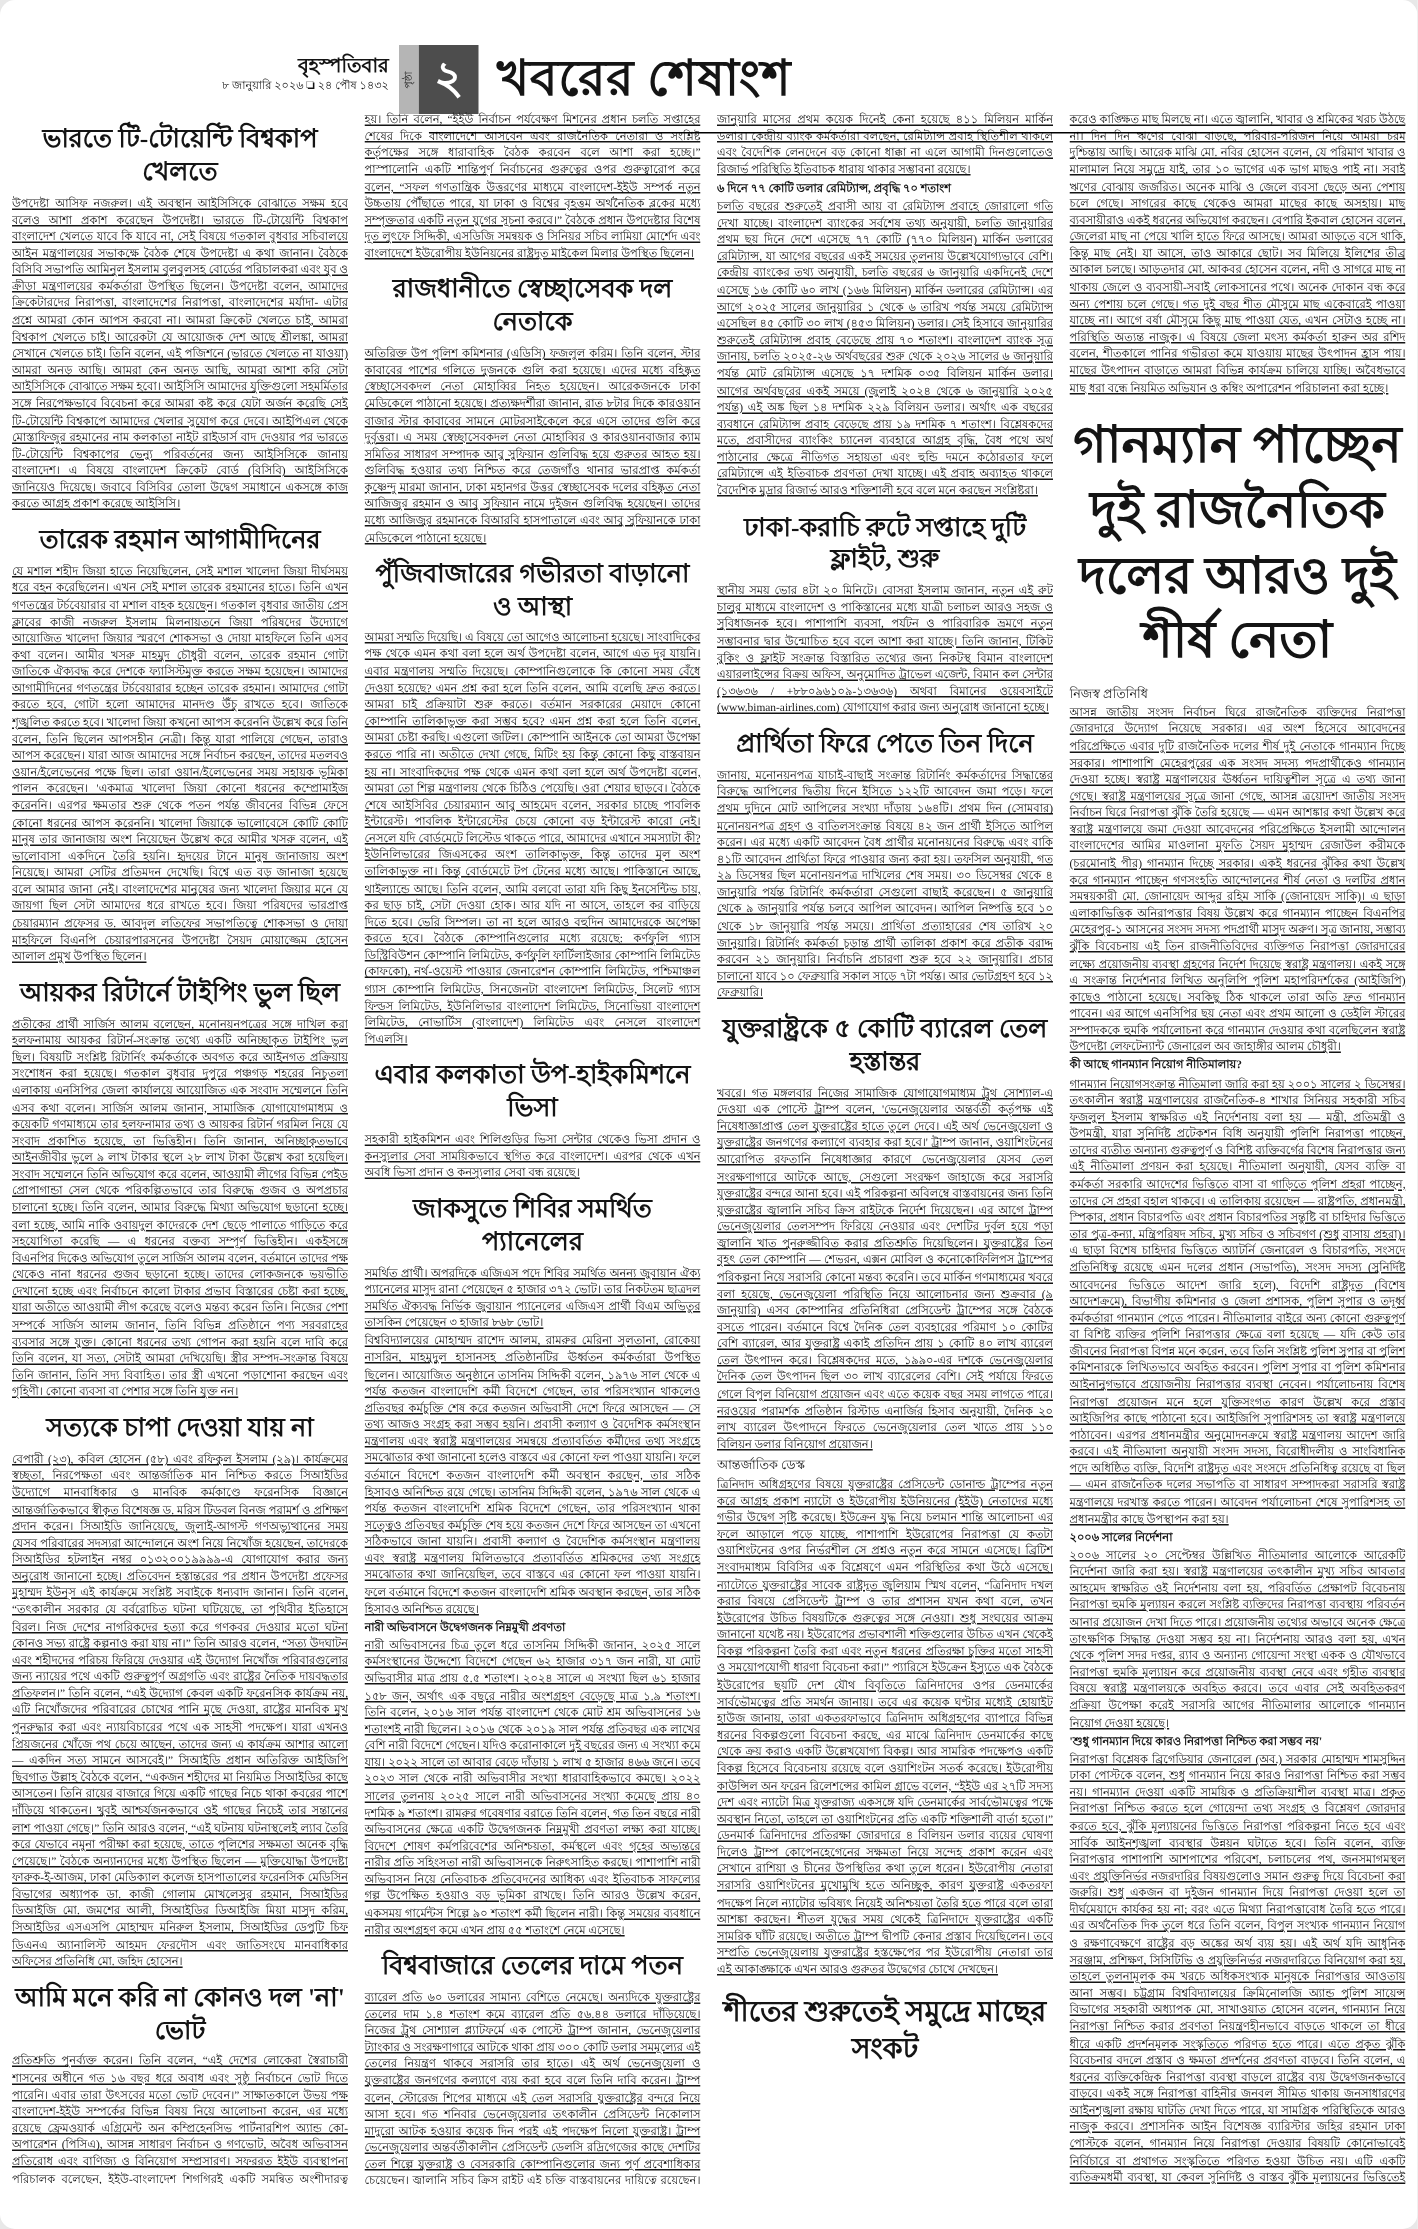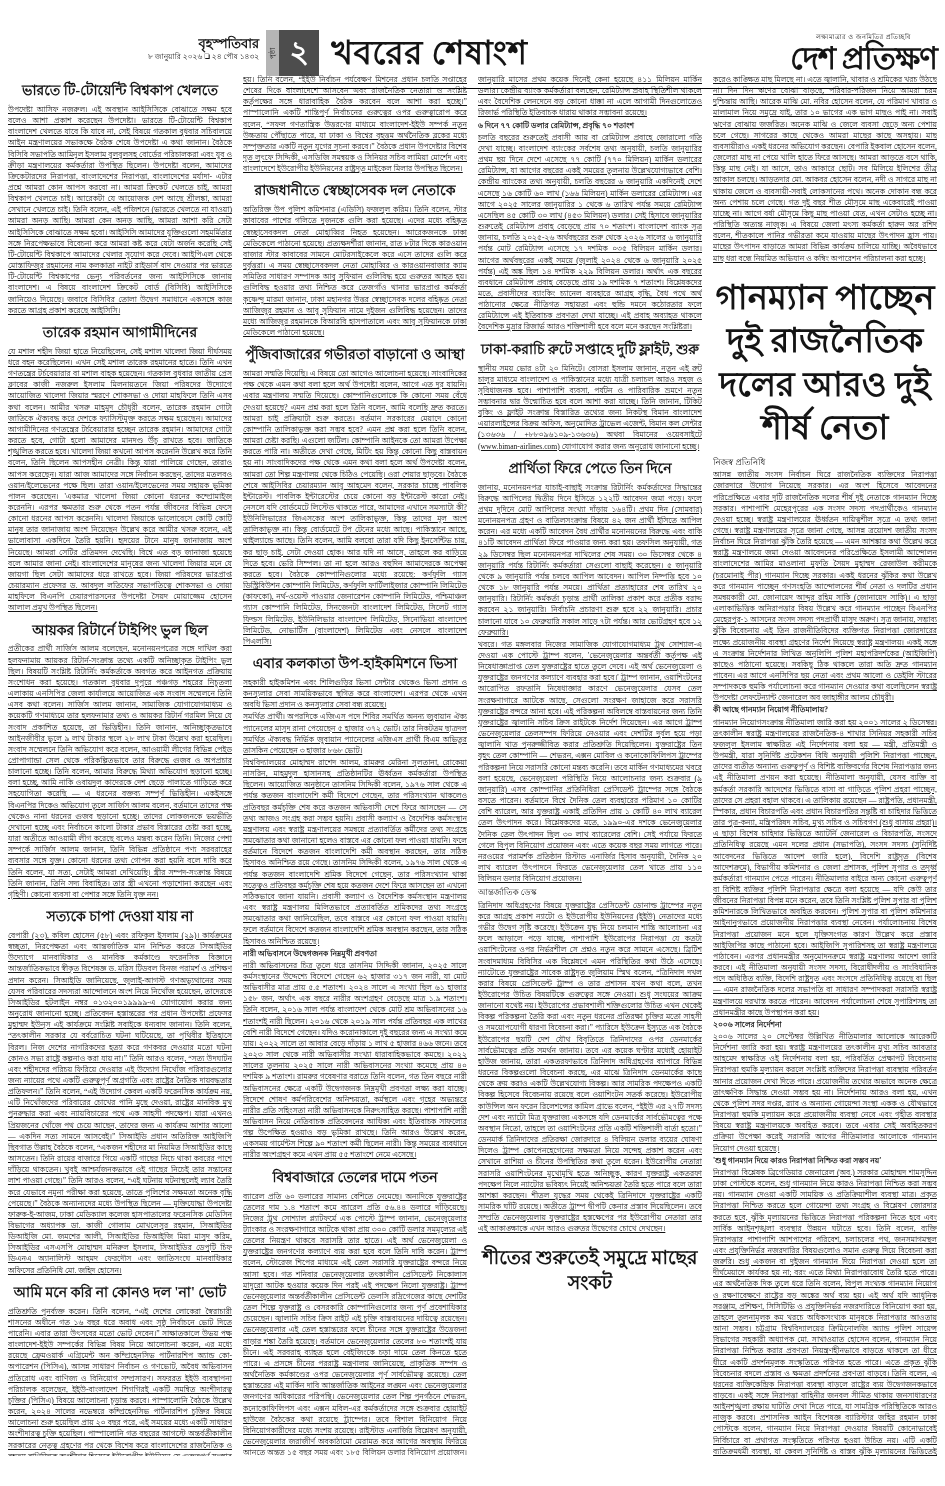--- a/index.html
+++ b/index.html
@@ -1,60 +1,56 @@
 <!DOCTYPE html>
 <html lang="bn"><head>
 <meta charset="utf-8">
 <style>
   html,body{margin:0;padding:0;background:#e8e8e8;}
   .page{width:945px;height:1486px;background:#ffffff;position:relative;margin:0 auto;
-        font-family:"Liberation Serif","DejaVu Serif",serif;color:#141414;overflow:hidden;}
+        font-family:"Liberation Serif","DejaVu Serif",serif;color:#141414;overflow:hidden;border-radius:10px;}
   
   .header{display:flex;align-items:flex-start;padding:30px 8px 0 8px;height:60px;box-sizing:border-box;}
   .date-block{margin-left:140px;text-align:right;line-height:1.25;padding-top:6px;}
   .day{font-weight:bold;font-size:13px;}
   .dateline{font-size:7.5px;}
   .page-strip{background:#b5b5b5;color:#1d1d1d;font-size:7px;width:13px;height:46px;margin-left:7px;
               display:flex;align-items:center;justify-content:center;writing-mode:vertical-rl;transform:rotate(180deg);}
   .page-box{background:#4d4d4d;color:#fff;font-size:30px;font-weight:bold;width:40px;height:46px;
             display:flex;align-items:center;justify-content:center;}
   .section-title{font-size:33px;font-weight:bold;margin-left:12px;line-height:1.4;letter-spacing:0.5px;}
   .logo-block{margin-left:auto;text-align:center;padding-top:2px;}
   .tagline{font-size:6.5px;letter-spacing:0.5px;}
   .paper-name{font-size:31px;font-weight:900;letter-spacing:-1px;line-height:1.05;}
   .header-rule{position:absolute;left:286px;right:8px;top:88px;border-top:1.5px solid #000;}
   
   .cols{display:flex;gap:11px;padding:14px 8px 0 8px;}
   .col{width:224px;height:1382px;overflow:hidden;font-size:7.6px;line-height:1.47;
        text-align:justify;word-break:break-word;}
   .hl{font-weight:bold;text-align:center;line-height:1.28;margin:8px 0 4px 0;}
-  .size-normal{font-size:14px;}
+  .size-normal{font-size:17px;}
   .size-medium{font-size:19px;margin:12px 0 4px;}
   .size-large{font-size:26px;margin:14px 0 6px;}
   .size-xlarge{font-size:34px;margin:12px 0 6px;}
   .byline{font-weight:normal;font-size:8.5px;text-align:left;margin:2px 0 1px;}
   .para{margin:0 0 1px 0;text-decoration:underline;}
   .sub{font-weight:bold;margin:1px 0;}
 </style>
 </head>
 <body>
 
 <div class="page">
   <div class="header">
     <div class="date-block">
       <div class="day">বৃহস্পতিবার</div>
       <div class="dateline">৮ জানুয়ারি ২০২৬ ❏ ২৪ পৌষ ১৪৩২</div>
     </div>
     <div class="page-strip">পৃষ্ঠা</div>
     <div class="page-box">২</div>
     <div class="section-title">খবরের শেষাংশ</div>
-    <div class="logo-block">
-      <div class="tagline">লক্ষ্যমাত্রার ও জনমিতির প্রতিচ্ছবি</div>
-      <div class="paper-name">দেশ প্রতিক্ষণ</div>
-    </div>
   </div>
   <div class="header-rule"></div>
 
   <div class="cols">
     <div class="col">
         <div class="article">
           <div class="hl size-normal">ভারতে টি-টোয়েন্টি বিশ্বকাপ খেলতে</div>
           <div class="para">উপদেষ্টা আসিফ নজরুল। এই অবস্থান আইসিসিকে বোঝাতে সক্ষম হবে বলেও আশা প্রকাশ করেছেন উপদেষ্টা। ভারতে টি-টোয়েন্টি বিশ্বকাপ বাংলাদেশ খেলতে যাবে কি যাবে না, সেই বিষয়ে গতকাল বুধবার সচিবালয়ে আইন মন্ত্রণালয়ের সভাকক্ষে বৈঠক শেষে উপদেষ্টা এ কথা জানান। বৈঠকে বিসিবি সভাপতি আমিনুল ইসলাম বুলবুলসহ বোর্ডের পরিচালকরা এবং যুব ও ক্রীড়া মন্ত্রণালয়ের কর্মকর্তারা উপস্থিত ছিলেন। উপদেষ্টা বলেন, আমাদের ক্রিকেটারদের নিরাপত্তা, বাংলাদেশের নিরাপত্তা, বাংলাদেশের মর্যাদা- এটার প্রশ্নে আমরা কোন আপস করবো না। আমরা ক্রিকেট খেলতে চাই, আমরা বিশ্বকাপ খেলতে চাই। আরেকটা যে আয়োজক দেশ আছে শ্রীলঙ্কা, আমরা সেখানে খেলতে চাই। তিনি বলেন, এই পজিশনে (ভারতে খেলতে না যাওয়া) আমরা অনড় আছি। আমরা কেন অনড় আছি, আমরা আশা করি সেটা আইসিসিকে বোঝাতে সক্ষম হবো। আইসিসি আমাদের যুক্তিগুলো সহমর্মিতার সঙ্গে নিরপেক্ষভাবে বিবেচনা করে আমরা কষ্ট করে যেটা অর্জন করেছি সেই টি-টোয়েন্টি বিশ্বকাপে আমাদের খেলার সুযোগ করে দেবে। আইপিএল থেকে মোস্তাফিজুর রহমানের নাম কলকাতা নাইট রাইডার্স বাদ দেওয়ার পর ভারতে টি-টোয়েন্টি বিশ্বকাপের ভেন্যু পরিবর্তনের জন্য আইসিসিকে জানায় বাংলাদেশ। এ বিষয়ে বাংলাদেশ ক্রিকেট বোর্ড (বিসিবি) আইসিসিকে জানিয়েও দিয়েছে। জবাবে বিসিবির তোলা উদ্বেগ সমাধানে একসঙ্গে কাজ করতে আগ্রহ প্রকাশ করেছে আইসিসি।</div>
         </div>
         <div class="article">
@@ -84,20 +80,21 @@
         </div>
         <div class="article">
           <div class="hl size-normal">পুঁজিবাজারের গভীরতা বাড়ানো ও আস্থা</div>
           <div class="para">আমরা সম্মতি দিয়েছি। এ বিষয়ে তো আগেও আলোচনা হয়েছে। সাংবাদিকের পক্ষ থেকে এমন কথা বলা হলে অর্থ উপদেষ্টা বলেন, আগে এত দূর যায়নি। এবার মন্ত্রণালয় সম্মতি দিয়েছে। কোম্পানিগুলোকে কি কোনো সময় বেঁধে দেওয়া হয়েছে? এমন প্রশ্ন করা হলে তিনি বলেন, আমি বলেছি দ্রুত করতে। আমরা চাই প্রক্রিয়াটা শুরু করতে। বর্তমান সরকারের মেয়াদে কোনো কোম্পানি তালিকাভুক্ত করা সম্ভব হবে? এমন প্রশ্ন করা হলে তিনি বলেন, আমরা চেষ্টা করছি। এগুলো জটিল। কোম্পানি আইনকে তো আমরা উপেক্ষা করতে পারি না। অতীতে দেখা গেছে, মিটিং হয় কিন্তু কোনো কিছু বাস্তবায়ন হয় না। সাংবাদিকদের পক্ষ থেকে এমন কথা বলা হলে অর্থ উপদেষ্টা বলেন, আমরা তো শিল্প মন্ত্রণালয় থেকে চিঠিও পেয়েছি। ওরা শেয়ার ছাড়বে। বৈঠকে শেষে আইসিবির চেয়ারম্যান আবু আহমেদ বলেন, সরকার চাচ্ছে পাবলিক ইন্টারেস্ট। পাবলিক ইন্টারেস্টের চেয়ে কোনো বড় ইন্টারেস্ট কারো নেই। নেসলে যদি বোর্ডমেটে লিস্টেড থাকতে পারে, আমাদের এখানে সমস্যাটা কী? ইউনিলিভারের জিএসকের অংশ তালিকাভুক্ত, কিন্তু তাদের মূল অংশ তালিকাভুক্ত না। কিন্তু বোর্ডমেটে টপ টেনের মধ্যে আছে। পাকিস্তানে আছে, থাইল্যান্ডে আছে। তিনি বলেন, আমি বলবো তারা যদি কিছু ইনসেন্টিভ চায়, কর ছাড় চাই, সেটা দেওয়া হোক। আর যদি না আসে, তাহলে কর বাড়িয়ে দিতে হবে। ভেরি সিম্পল। তা না হলে আরও বহুদিন আমাদেরকে অপেক্ষা করতে হবে। বৈঠকে কোম্পানিগুলোর মধ্যে রয়েছে: কর্ণফুলি গ্যাস ডিস্ট্রিবিউশন কোম্পানি লিমিটেড, কর্ণফুলি ফার্টিলাইজার কোম্পানি লিমিটেড (কাফকো), নর্থ-ওয়েস্ট পাওয়ার জেনারেশন কোম্পানি লিমিটেড, পশ্চিমাঞ্চল গ্যাস কোম্পানি লিমিটেড, সিনজেনটা বাংলাদেশ লিমিটেড, সিলেট গ্যাস ফিল্ডস লিমিটেড, ইউনিলিভার বাংলাদেশ লিমিটেড, সিনোভিয়া বাংলাদেশ লিমিটেড, নোভার্টিস (বাংলাদেশ) লিমিটেড এবং নেসলে বাংলাদেশ পিএলসি।</div>
         </div>
         <div class="article">
           <div class="hl size-normal">এবার কলকাতা উপ-হাইকমিশনে ভিসা</div>
           <div class="para">সহকারী হাইকমিশন এবং শিলিগুড়ির ভিসা সেন্টার থেকেও ভিসা প্রদান ও কনস্যুলার সেবা সাময়িকভাবে স্থগিত করে বাংলাদেশ। এরপর থেকে এখন অবধি ভিসা প্রদান ও কনস্যুলার সেবা বন্ধ রয়েছে।</div>
         </div>
         <div class="article">
+          <div class="hl size-normal">জাকসুতে শিবির সমর্থিত প্যানেলের</div>
           <div class="para">সমর্থিত প্রার্থী। অপরদিকে এজিএস পদে শিবির সমর্থিত অনন্য জুবায়ান ঐক্য প্যানেলের মাসুদ রানা পেয়েছেন ৫ হাজার ৩৭২ ভোট। তার নিকটতম ছাত্রদল সমর্থিত ঐক্যবদ্ধ নির্ভিক জুবায়ান প্যানেলের এজিএস প্রার্থী বিএম অভিতুর তাসকিন পেয়েছেন ৩ হাজার ৮৬৮ ভোট।</div>
         </div>
         <div class="article">
           <div class="para">বিশ্ববিদ্যালয়ের মোহাম্মদ রাশেদ আলম, রামরুর মেরিনা সুলতানা, রোকেয়া নাসরিন, মাহমুদুল হাসানসহ প্রতিষ্ঠানটির ঊর্ধ্বতন কর্মকর্তারা উপস্থিত ছিলেন। আয়োজিত অনুষ্ঠানে তাসনিম সিদ্দিকী বলেন, ১৯৭৬ সাল থেকে এ পর্যন্ত কতজন বাংলাদেশি কর্মী বিদেশে গেছেন, তার পরিসংখ্যান থাকলেও প্রতিবছর কর্মচুক্তি শেষ করে কতজন অভিবাসী দেশে ফিরে আসছেন — সে তথ্য আজও সংগ্রহ করা সম্ভব হয়নি। প্রবাসী কল্যাণ ও বৈদেশিক কর্মসংস্থান মন্ত্রণালয় এবং স্বরাষ্ট্র মন্ত্রণালয়ের সমন্বয়ে প্রত্যাবর্তিত কর্মীদের তথ্য সংগ্রহে সমঝোতার কথা জানানো হলেও বাস্তবে এর কোনো ফল পাওয়া যায়নি। ফলে বর্তমানে বিদেশে কতজন বাংলাদেশি কর্মী অবস্থান করছেন, তার সঠিক হিসাবও অনিশ্চিত রয়ে গেছে। তাসনিম সিদ্দিকী বলেন, ১৯৭৬ সাল থেকে এ পর্যন্ত কতজন বাংলাদেশি শ্রমিক বিদেশে গেছেন, তার পরিসংখ্যান থাকা সত্ত্বেও প্রতিবছর কর্মচুক্তি শেষ হয়ে কতজন দেশে ফিরে আসছেন তা এখনো সঠিকভাবে জানা যায়নি। প্রবাসী কল্যাণ ও বৈদেশিক কর্মসংস্থান মন্ত্রণালয় এবং স্বরাষ্ট্র মন্ত্রণালয় মিলিতভাবে প্রত্যাবর্তিত শ্রমিকদের তথ্য সংগ্রহে সমঝোতার কথা জানিয়েছিল, তবে বাস্তবে এর কোনো ফল পাওয়া যায়নি। ফলে বর্তমানে বিদেশে কতজন বাংলাদেশি শ্রমিক অবস্থান করছেন, তার সঠিক হিসাবও অনিশ্চিত রয়েছে।</div>
           <div class="sub">নারী অভিবাসনে উদ্বেগজনক নিম্নমুখী প্রবণতা</div>
           <div class="para">নারী অভিবাসনের চিত্র তুলে ধরে তাসনিম সিদ্দিকী জানান, ২০২৫ সালে কর্মসংস্থানের উদ্দেশ্যে বিদেশে গেছেন ৬২ হাজার ৩১৭ জন নারী, যা মোট অভিবাসীর মাত্র প্রায় ৫.৫ শতাংশ। ২০২৪ সালে এ সংখ্যা ছিল ৬১ হাজার ১৫৮ জন, অর্থাৎ এক বছরে নারীর অংশগ্রহণ বেড়েছে মাত্র ১.৯ শতাংশ। তিনি বলেন, ২০১৬ সাল পর্যন্ত বাংলাদেশ থেকে মোট শ্রম অভিবাসনের ১৬ শতাংশই নারী ছিলেন। ২০১৬ থেকে ২০১৯ সাল পর্যন্ত প্রতিবছর এক লাখের বেশি নারী বিদেশে গেছেন। যদিও করোনাকালে দুই বছরের জন্য এ সংখ্যা কমে যায়। ২০২২ সালে তা আবার বেড়ে দাঁড়ায় ১ লাখ ৫ হাজার ৪৬৬ জনে। তবে ২০২৩ সাল থেকে নারী অভিবাসীর সংখ্যা ধারাবাহিকভাবে কমছে। ২০২২ সালের তুলনায় ২০২৫ সালে নারী অভিবাসনের সংখ্যা কমেছে প্রায় ৪০ দশমিক ৯ শতাংশ। রামরুর গবেষণার বরাতে তিনি বলেন, গত তিন বছরে নারী অভিবাসনের ক্ষেত্রে একটি উদ্বেগজনক নিম্নমুখী প্রবণতা লক্ষ্য করা যাচ্ছে। বিদেশে শোষণ কর্মপরিবেশের অনিশ্চয়তা, কর্মস্থলে এবং গৃহের অভ্যন্তরে নারীর প্রতি সহিংসতা নারী অভিবাসনকে নিরুৎসাহিত করছে। পাশাপাশি নারী অভিবাসন নিয়ে নেতিবাচক প্রতিবেদনের আধিক্য এবং ইতিবাচক সাফল্যের গল্প উপেক্ষিত হওয়াও বড় ভূমিকা রাখছে। তিনি আরও উল্লেখ করেন, একসময় গার্মেন্টস শিল্পে ৯০ শতাংশ কর্মী ছিলেন নারী। কিন্তু সময়ের ব্যবধানে নারীর অংশগ্রহণ কমে এখন প্রায় ৫৫ শতাংশে নেমে এসেছে।</div>
         </div>
         <div class="article">
           <div class="hl size-normal">বিশ্ববাজারে তেলের দামে পতন</div>
           <div class="para">ব্যারেল প্রতি ৬০ ডলারের সামান্য বেশিতে নেমেছে। অন্যদিকে যুক্তরাষ্ট্রের তেলের দাম ১.৪ শতাংশ কমে ব্যারেল প্রতি ৫৬.৪৪ ডলারে দাঁড়িয়েছে। নিজের ট্রুথ সোশ্যাল প্ল্যাটফর্মে এক পোস্টে ট্রাম্প জানান, ভেনেজুয়েলার ট্যাংকার ও সংরক্ষণাগারে আটকে থাকা প্রায় ৩০০ কোটি ডলার সমমূল্যের এই তেলের নিয়ন্ত্রণ থাকবে সরাসরি তার হাতে। এই অর্থ ভেনেজুয়েলা ও যুক্তরাষ্ট্রের জনগণের কল্যাণে ব্যয় করা হবে বলে তিনি দাবি করেন। ট্রাম্প বলেন, স্টোরেজ শিপের মাধ্যমে এই তেল সরাসরি যুক্তরাষ্ট্রের বন্দরে নিয়ে আসা হবে। গত শনিবার ভেনেজুয়েলার তৎকালীন প্রেসিডেন্ট নিকোলাস মাদুরো আটক হওয়ার কয়েক দিন পরই এই পদক্ষেপ নিলো যুক্তরাষ্ট্র। ট্রাম্প ভেনেজুয়েলার অন্তর্বর্তীকালীন প্রেসিডেন্ট ডেলসি রদ্রিগেজের কাছে দেশটির তেল শিল্পে যুক্তরাষ্ট্র ও বেসরকারি কোম্পানিগুলোর জন্য পূর্ণ প্রবেশাধিকার চেয়েছেন। জ্বালানি সচিব ক্রিস রাইট এই চুক্তি বাস্তবায়নের দায়িত্বে রয়েছেন। ভেনেজুয়েলার এই তেল হস্তান্তরের ফলে চীনের সঙ্গে যুক্তরাষ্ট্রের উত্তেজনা বাড়ার শঙ্কা তৈরি হয়েছে। বর্তমানে ভেনেজুয়েলার তেলের ৮০ শতাংশই যায় চীনে। এই সরবরাহ ব্যাহত হলে বেইজিংকে চড়া দামে তেল কিনতে হতে পারে। এ প্রসঙ্গে চীনের পররাষ্ট্র মন্ত্রণালয় জানিয়েছে, প্রাকৃতিক সম্পদ ও অর্থনৈতিক কর্মকাণ্ডের ওপর ভেনেজুয়েলার পূর্ণ সার্বভৌমত্ব রয়েছে। তেল হস্তান্তরের এই মার্কিন দাবি আন্তর্জাতিক আইনের লঙ্ঘন এবং ভেনেজুয়েলার জনগণের অধিকারের পরিপন্থি। ভেনেজুয়েলার তেল শিল্প পুনর্গঠনে শেভরন, কনোকোফিলিপস এবং এক্সন মবিল-এর কর্মকর্তাদের সঙ্গে শুক্রবার হোয়াইট হাউজে বৈঠকের কথা রয়েছে ট্রাম্পের। তবে বিশাল বিনিয়োগ নিয়ে বিনিয়োগকারীদের মধ্যে সংশয় রয়েছে। রাইস্টাড এনার্জির বিশ্লেষণ অনুযায়ী, ভেনেজুয়েলার জরাজীর্ণ অবকাঠামো মেরামত করে আগের অবস্থায় ফিরিয়ে আনতে অন্তত ১৫ বছর সময় এবং ১৮৫ বিলিয়ন ডলার বিনিয়োগ প্রয়োজন। ২৫ বছর আগে যেখানে দেশটি দৈনিক ৩৫ লাখ ব্যারেল তেল উৎপাদন করত, এখন তা নেমে এসেছে মাত্র ১০ লাখ ব্যারেলে।</div>
@@ -111,20 +108,21 @@
         </div>
         <div class="article">
           <div class="hl size-normal">ঢাকা-করাচি রুটে সপ্তাহে দুটি ফ্লাইট, শুরু</div>
           <div class="para">স্থানীয় সময় ভোর ৪টা ২০ মিনিটে। বোসরা ইসলাম জানান, নতুন এই রুট চালুর মাধ্যমে বাংলাদেশ ও পাকিস্তানের মধ্যে যাত্রী চলাচল আরও সহজ ও সুবিধাজনক হবে। পাশাপাশি ব্যবসা, পর্যটন ও পারিবারিক ভ্রমণে নতুন সম্ভাবনার দ্বার উন্মোচিত হবে বলে আশা করা যাচ্ছে। তিনি জানান, টিকিট বুকিং ও ফ্লাইট সংক্রান্ত বিস্তারিত তথ্যের জন্য নিকটস্থ বিমান বাংলাদেশ এয়ারলাইন্সের বিক্রয় অফিস, অনুমোদিত ট্রাভেল এজেন্ট, বিমান কল সেন্টার (১৩৬৩৬ / +৮৮০৯৬১০৯-১৩৬৩৬) অথবা বিমানের ওয়েবসাইটে (www.biman-airlines.com) যোগাযোগ করার জন্য অনুরোধ জানানো হচ্ছে।</div>
         </div>
         <div class="article">
           <div class="hl size-normal">প্রার্থিতা ফিরে পেতে তিন দিনে</div>
           <div class="para">জানায়, মনোনয়নপত্র যাচাই-বাছাই সংক্রান্ত রিটার্নিং কর্মকর্তাদের সিদ্ধান্তের বিরুদ্ধে আপিলের দ্বিতীয় দিনে ইসিতে ১২২টি আবেদন জমা পড়ে। ফলে প্রথম দুদিনে মোট আপিলের সংখ্যা দাঁড়ায় ১৬৪টি। প্রথম দিন (সোমবার) মনোনয়নপত্র গ্রহণ ও বাতিলসংক্রান্ত বিষয়ে ৪২ জন প্রার্থী ইসিতে আপিল করেন। এর মধ্যে একটি আবেদন বৈধ প্রার্থীর মনোনয়নের বিরুদ্ধে এবং বাকি ৪১টি আবেদন প্রার্থিতা ফিরে পাওয়ার জন্য করা হয়। তফসিল অনুযায়ী, গত ২৯ ডিসেম্বর ছিল মনোনয়নপত্র দাখিলের শেষ সময়। ৩০ ডিসেম্বর থেকে ৪ জানুয়ারি পর্যন্ত রিটার্নিং কর্মকর্তারা সেগুলো বাছাই করেছেন। ৫ জানুয়ারি থেকে ৯ জানুয়ারি পর্যন্ত চলবে আপিল আবেদন। আপিল নিষ্পত্তি হবে ১০ থেকে ১৮ জানুয়ারি পর্যন্ত সময়ে। প্রার্থিতা প্রত্যাহারের শেষ তারিখ ২০ জানুয়ারি। রিটার্নিং কর্মকর্তা চূড়ান্ত প্রার্থী তালিকা প্রকাশ করে প্রতীক বরাদ্দ করবেন ২১ জানুয়ারি। নির্বাচনি প্রচারণা শুরু হবে ২২ জানুয়ারি। প্রচার চালানো যাবে ১০ ফেব্রুয়ারি সকাল সাড়ে ৭টা পর্যন্ত। আর ভোটগ্রহণ হবে ১২ ফেব্রুয়ারি।</div>
         </div>
         <div class="article">
+          <div class="hl size-normal">যুক্তরাষ্ট্রকে ৫ কোটি ব্যারেল তেল হস্তান্তর</div>
           <div class="para">খবরে। গত মঙ্গলবার নিজের সামাজিক যোগাযোগমাধ্যম ট্রুথ সোশ্যাল-এ দেওয়া এক পোস্টে ট্রাম্প বলেন, 'ভেনেজুয়েলার অন্তর্বর্তী কর্তৃপক্ষ এই নিষেধাজ্ঞাপ্রাপ্ত তেল যুক্তরাষ্ট্রের হাতে তুলে দেবে। এই অর্থ ভেনেজুয়েলা ও যুক্তরাষ্ট্রের জনগণের কল্যাণে ব্যবহার করা হবে।' ট্রাম্প জানান, ওয়াশিংটনের আরোপিত রফতানি নিষেধাজ্ঞার কারণে ভেনেজুয়েলার যেসব তেল সংরক্ষণাগারে আটকে আছে, সেগুলো সংরক্ষণ জাহাজে করে সরাসরি যুক্তরাষ্ট্রের বন্দরে আনা হবে। এই পরিকল্পনা অবিলম্বে বাস্তবায়নের জন্য তিনি যুক্তরাষ্ট্রের জ্বালানি সচিব ক্রিস রাইটকে নির্দেশ দিয়েছেন। এর আগে ট্রাম্প ভেনেজুয়েলার তেলসম্পদ ফিরিয়ে নেওয়ার এবং দেশটির দুর্বল হয়ে পড়া জ্বালানি খাত পুনরুজ্জীবিত করার প্রতিশ্রুতি দিয়েছিলেন। যুক্তরাষ্ট্রের তিন বৃহৎ তেল কোম্পানি — শেভরন, এক্সন মোবিল ও কনোকোফিলিপস ট্রাম্পের পরিকল্পনা নিয়ে সরাসরি কোনো মন্তব্য করেনি। তবে মার্কিন গণমাধ্যমের খবরে বলা হয়েছে, ভেনেজুয়েলা পরিস্থিতি নিয়ে আলোচনার জন্য শুক্রবার (৯ জানুয়ারি) এসব কোম্পানির প্রতিনিধিরা প্রেসিডেন্ট ট্রাম্পের সঙ্গে বৈঠকে বসতে পারেন। বর্তমানে বিশ্বে দৈনিক তেল ব্যবহারের পরিমাণ ১০ কোটির বেশি ব্যারেল, আর যুক্তরাষ্ট্র একাই প্রতিদিন প্রায় ১ কোটি ৪০ লাখ ব্যারেল তেল উৎপাদন করে। বিশ্লেষকদের মতে, ১৯৯০-এর দশকে ভেনেজুয়েলার দৈনিক তেল উৎপাদন ছিল ৩০ লাখ ব্যারেলের বেশি। সেই পর্যায়ে ফিরতে গেলে বিপুল বিনিয়োগ প্রয়োজন এবং এতে কয়েক বছর সময় লাগতে পারে। নরওয়ের পরামর্শক প্রতিষ্ঠান রিস্টাড এনার্জির হিসাব অনুযায়ী, দৈনিক ২০ লাখ ব্যারেল উৎপাদনে ফিরতে ভেনেজুয়েলার তেল খাতে প্রায় ১১০ বিলিয়ন ডলার বিনিয়োগ প্রয়োজন।</div>
         </div>
         <div class="article">
           <div class="byline">আন্তর্জাতিক ডেস্ক</div>
           <div class="para">ত্রিনিদাদ অধিগ্রহণের বিষয়ে যুক্তরাষ্ট্রের প্রেসিডেন্ট ডোনাল্ড ট্রাম্পের নতুন করে আগ্রহ প্রকাশ ন্যাটো ও ইউরোপীয় ইউনিয়নের (ইইউ) নেতাদের মধ্যে গভীর উদ্বেগ সৃষ্টি করেছে। ইউক্রেন যুদ্ধ নিয়ে চলমান শান্তি আলোচনা এর ফলে আড়ালে পড়ে যাচ্ছে, পাশাপাশি ইউরোপের নিরাপত্তা যে কতটা ওয়াশিংটনের ওপর নির্ভরশীল সে প্রশ্নও নতুন করে সামনে এসেছে। ব্রিটিশ সংবাদমাধ্যম বিবিসির এক বিশ্লেষণে এমন পরিস্থিতির কথা উঠে এসেছে। ন্যাটোতে যুক্তরাষ্ট্রের সাবেক রাষ্ট্রদূত জুলিয়াম স্মিথ বলেন, “ত্রিনিদাদ দখল করার বিষয়ে প্রেসিডেন্ট ট্রাম্প ও তার প্রশাসন যখন কথা বলে, তখন ইউরোপের উচিত বিষয়টিকে গুরুত্বের সঙ্গে নেওয়া। শুধু সংঘয়ের আক্রম জানানো যথেষ্ট নয়। ইউরোপের প্রভাবশালী শক্তিগুলোর উচিত এখন থেকেই বিকল্প পরিকল্পনা তৈরি করা এবং নতুন ধরনের প্রতিরক্ষা চুক্তির মতো সাহসী ও সময়োপযোগী ধারণা বিবেচনা করা।” প্যারিসে ইউক্রেন ইস্যুতে এক বৈঠকে ইউরোপের ছয়টি দেশ যৌথ বিবৃতিতে ত্রিনিদাদের ওপর ডেনমার্কের সার্বভৌমত্বের প্রতি সমর্থন জানায়। তবে এর কয়েক ঘণ্টার মধ্যেই হোয়াইট হাউজ জানায়, তারা একতরফাভাবে ত্রিনিদাদ অধিগ্রহণের ব্যাপারে বিভিন্ন ধরনের বিকল্পগুলো বিবেচনা করছে, এর মাঝে ত্রিনিদাদ ডেনমার্কের কাছে থেকে ক্রয় করাও একটি উল্লেখযোগ্য বিকল্প। আর সামরিক পদক্ষেপও একটি বিকল্প হিসেবে বিবেচনায় রয়েছে বলে ওয়াশিংটন সতর্ক করেছে। ইউরোপীয় কাউন্সিল অন ফরেন রিলেশন্সের কামিল গ্রাভে বলেন, “ইইউ এর ২৭টি সদস্য দেশ এবং ন্যাটো মিত্র যুক্তরাজ্য একসঙ্গে যদি ডেনমার্কের সার্বভৌমত্বের পক্ষে অবস্থান নিতো, তাহলে তা ওয়াশিংটনের প্রতি একটি শক্তিশালী বার্তা হতো।” ডেনমার্ক ত্রিনিদাদের প্রতিরক্ষা জোরদারে ৪ বিলিয়ন ডলার ব্যয়ের ঘোষণা দিলেও ট্রাম্প কোপেনহেগেনের সক্ষমতা নিয়ে সন্দেহ প্রকাশ করেন এবং সেখানে রাশিয়া ও চীনের উপস্থিতির কথা তুলে ধরেন। ইউরোপীয় নেতারা সরাসরি ওয়াশিংটনের মুখোমুখি হতে অনিচ্ছুক, কারণ যুক্তরাষ্ট্র একতরফা পদক্ষেপ নিলে ন্যাটোর ভবিষ্যৎ নিয়েই অনিশ্চয়তা তৈরি হতে পারে বলে তারা আশঙ্কা করছেন। শীতল যুদ্ধের সময় থেকেই ত্রিনিদাদে যুক্তরাষ্ট্রের একটি সামরিক ঘাঁটি রয়েছে। অতীতে ট্রাম্প দ্বীপটি কেনার প্রস্তাব দিয়েছিলেন। তবে সম্প্রতি ভেনেজুয়েলায় যুক্তরাষ্ট্রের হস্তক্ষেপের পর ইউরোপীয় নেতারা তার এই আকাঙ্ক্ষাকে এখন আরও গুরুতর উদ্বেগের চোখে দেখছেন।</div>
         </div>
         <div class="article">
           <div class="hl size-medium">শীতের শুরুতেই সমুদ্রে মাছের সংকট</div>
         </div>
       </div>

